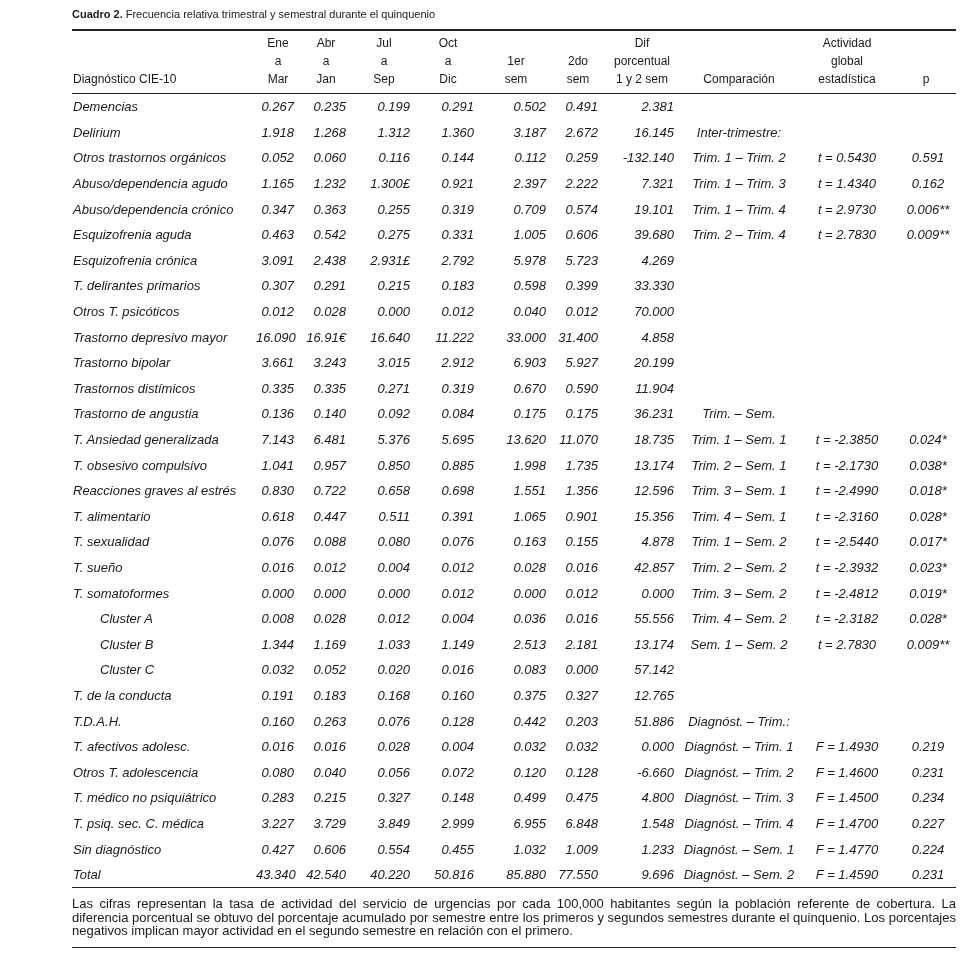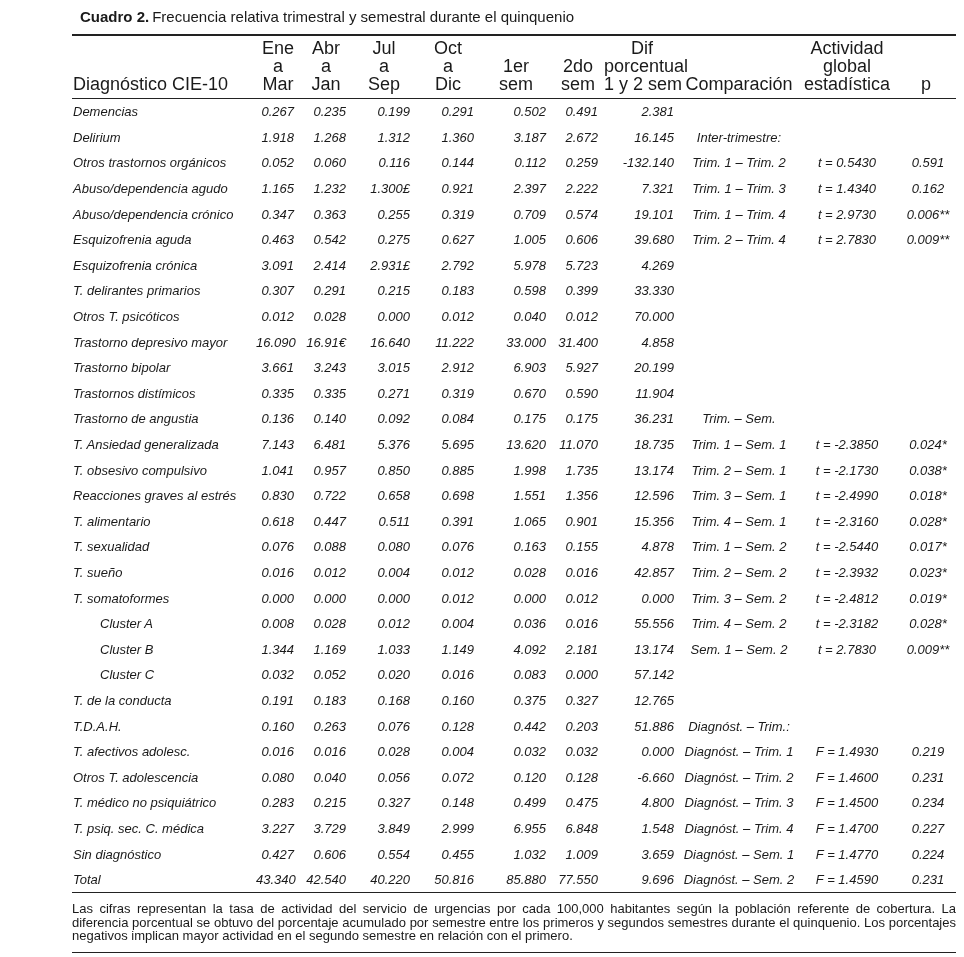--- a/index.html
+++ b/index.html
@@ -5,39 +5,39 @@
   html, body { margin: 0; padding: 0; }
   body {
     width: 964px;
     height: 957px;
     background: #ffffff;
     font-family: "Liberation Sans", sans-serif;
     color: #1a1a1a;
     overflow: hidden;
   }
   .page { margin: 6px 0 0 72px; width: 884px; }
-  .title { font-size: 15px; margin: 8px 0 9px 8px; }
+  .title { font-size: 11px; margin: 8px 0 9px 0; }
   .title .label { font-weight: 700; }
   .title .caption { margin-left: 3px; }
 
   table {
     border-collapse: collapse;
     table-layout: fixed;
     width: 884px;
   }
   thead tr {
     border-top: 2px solid #222222;
     border-bottom: 1.5px solid #222222;
   }
   tbody { border-bottom: 1.5px solid #222222; font-style: italic; }
 
   th {
     font-weight: 400;
     vertical-align: bottom;
-    font-size: 18px;
+    font-size: 12px;
     line-height: 18px;
     padding: 3px 0 5px 0;
     text-align: center;
     white-space: nowrap;
   }
   th.dx { text-align: left; padding-left: 1px; }
   th.p-col { text-align: center; }
 
   td {
     font-size: 13px;
@@ -201,32 +201,32 @@
           <td class="num">19.101</td>
           <td class="comp">Trim. 1 – Trim. 4</td>
           <td class="stat">t = 2.9730</td>
           <td class="p">0.006**</td>
         </tr>
         <tr>
           <td class="dx">Esquizofrenia aguda</td>
           <td class="num">0.463</td>
           <td class="num">0.542</td>
           <td class="num">0.275</td>
-          <td class="num">0.627</td>
+          <td class="num">0.331</td>
           <td class="num">1.005</td>
           <td class="num">0.606</td>
           <td class="num">39.680</td>
           <td class="comp">Trim. 2 – Trim. 4</td>
           <td class="stat">t = 2.7830</td>
           <td class="p">0.009**</td>
         </tr>
         <tr>
           <td class="dx">Esquizofrenia crónica</td>
           <td class="num">3.091</td>
-          <td class="num">2.414</td>
+          <td class="num">2.438</td>
           <td class="num">2.931£</td>
           <td class="num">2.792</td>
           <td class="num">5.978</td>
           <td class="num">5.723</td>
           <td class="num">4.269</td>
           <td class="comp"></td>
           <td class="stat"></td>
           <td class="p"></td>
         </tr>
         <tr>
@@ -410,21 +410,21 @@
           <td class="comp">Trim. 4 – Sem. 2</td>
           <td class="stat">t = -2.3182</td>
           <td class="p">0.028*</td>
         </tr>
         <tr>
           <td class="dx indent">Cluster B</td>
           <td class="num">1.344</td>
           <td class="num">1.169</td>
           <td class="num">1.033</td>
           <td class="num">1.149</td>
-          <td class="num">4.092</td>
+          <td class="num">2.513</td>
           <td class="num">2.181</td>
           <td class="num">13.174</td>
           <td class="comp">Sem. 1 – Sem. 2</td>
           <td class="stat">t = 2.7830</td>
           <td class="p">0.009**</td>
         </tr>
         <tr>
           <td class="dx indent">Cluster C</td>
           <td class="num">0.032</td>
           <td class="num">0.052</td>
@@ -516,21 +516,21 @@
           <td class="p">0.227</td>
         </tr>
         <tr>
           <td class="dx">Sin diagnóstico</td>
           <td class="num">0.427</td>
           <td class="num">0.606</td>
           <td class="num">0.554</td>
           <td class="num">0.455</td>
           <td class="num">1.032</td>
           <td class="num">1.009</td>
-          <td class="num">3.659</td>
+          <td class="num">1.233</td>
           <td class="comp">Diagnóst. – Sem. 1</td>
           <td class="stat">F = 1.4770</td>
           <td class="p">0.224</td>
         </tr>
         <tr>
           <td class="dx">Total</td>
           <td class="num">43.340</td>
           <td class="num">42.540</td>
           <td class="num">40.220</td>
           <td class="num">50.816</td>

